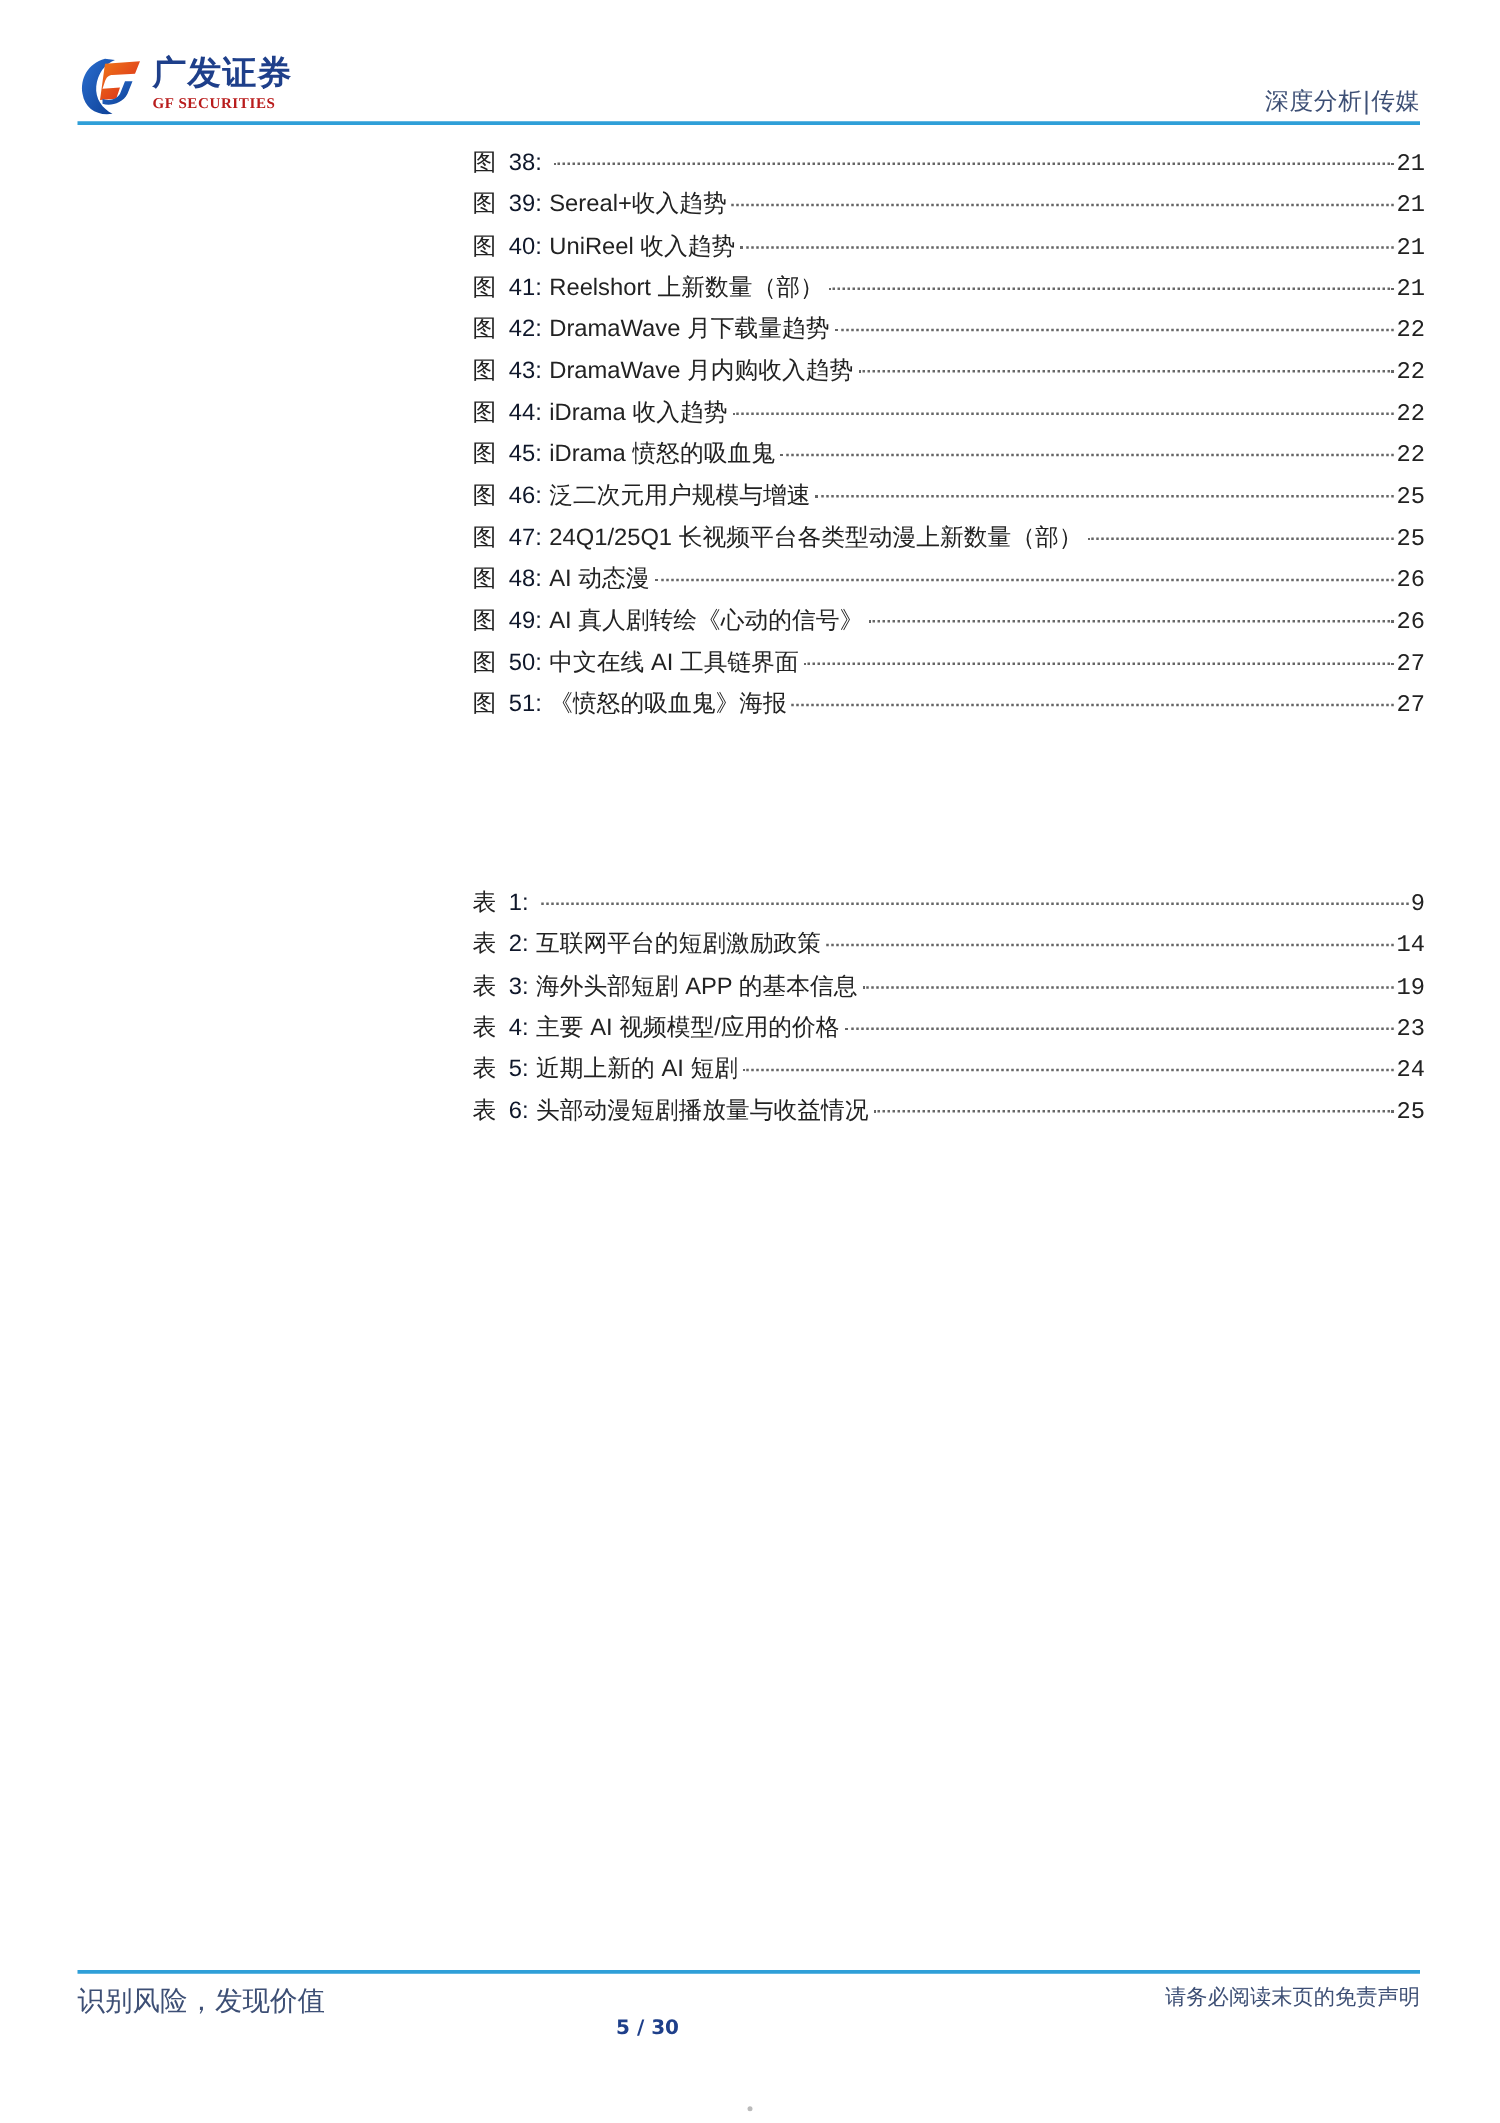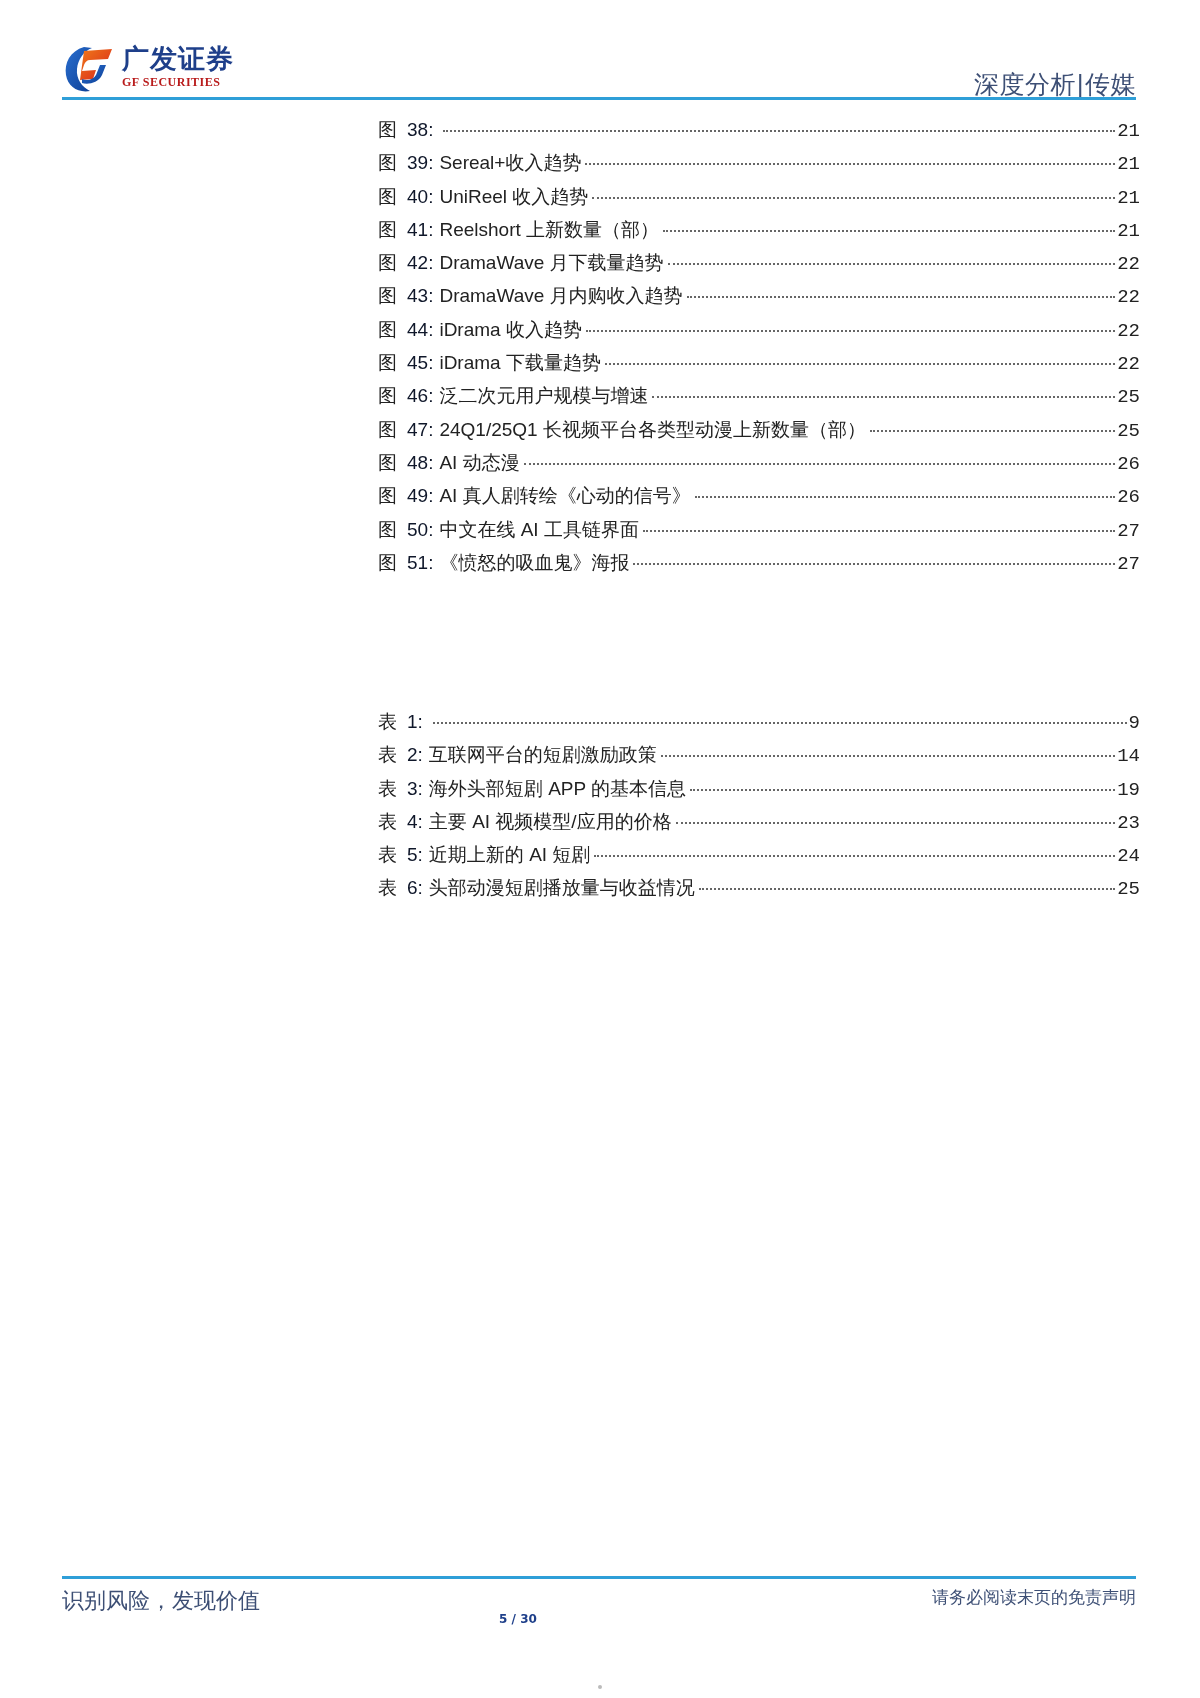--- a/index.html
+++ b/index.html
@@ -53,21 +53,21 @@
       font-size: 12px;
       color: #b91c1c;
       letter-spacing: 0.5px;
       line-height: 14px;
       margin-top: 0px;
     }
     .header-category {
       position: absolute;
       right: 0;
       top: 28px;
-      font-size: 25px;
+      font-size: 19px;
       color: #3d4f75;
       letter-spacing: 0.5px;
     }
     .header-rule {
       position: absolute;
       left: 62px;
       top: 97px;
       width: 1074px;
       height: 3px;
       background: #2f9fd8;
@@ -135,21 +135,21 @@
       font-size: 17px;
       color: #3d4f75;
       text-align: center;
     }
     .footer-page {
       position: absolute;
       left: 0;
       width: 1036px;
       top: 1612px;
       text-align: center;
-      font-size: 12px;
+      font-size: 16px;
       font-weight: bold;
       color: #1e3f8a;
     }
     .scroll-dot {
       position: absolute;
       left: 598px;
       top: 1685px;
       width: 4px;
       height: 4px;
       background: #bbb;
@@ -232,21 +232,21 @@
   <div class="toc-row">
     <span class="toc-prefix">图</span>
     <span class="toc-num">44:</span>
     <span class="toc-title">iDrama 收入趋势</span>
     <span class="toc-leader"></span>
     <span class="toc-page">22</span>
   </div>
   <div class="toc-row">
     <span class="toc-prefix">图</span>
     <span class="toc-num">45:</span>
-    <span class="toc-title">iDrama 下载量趋势</span>
+    <span class="toc-title">iDrama 愤怒的吸血鬼</span>
     <span class="toc-leader"></span>
     <span class="toc-page">22</span>
   </div>
   <div class="toc-row">
     <span class="toc-prefix">图</span>
     <span class="toc-num">46:</span>
     <span class="toc-title">泛二次元用户规模与增速</span>
     <span class="toc-leader"></span>
     <span class="toc-page">25</span>
   </div>

